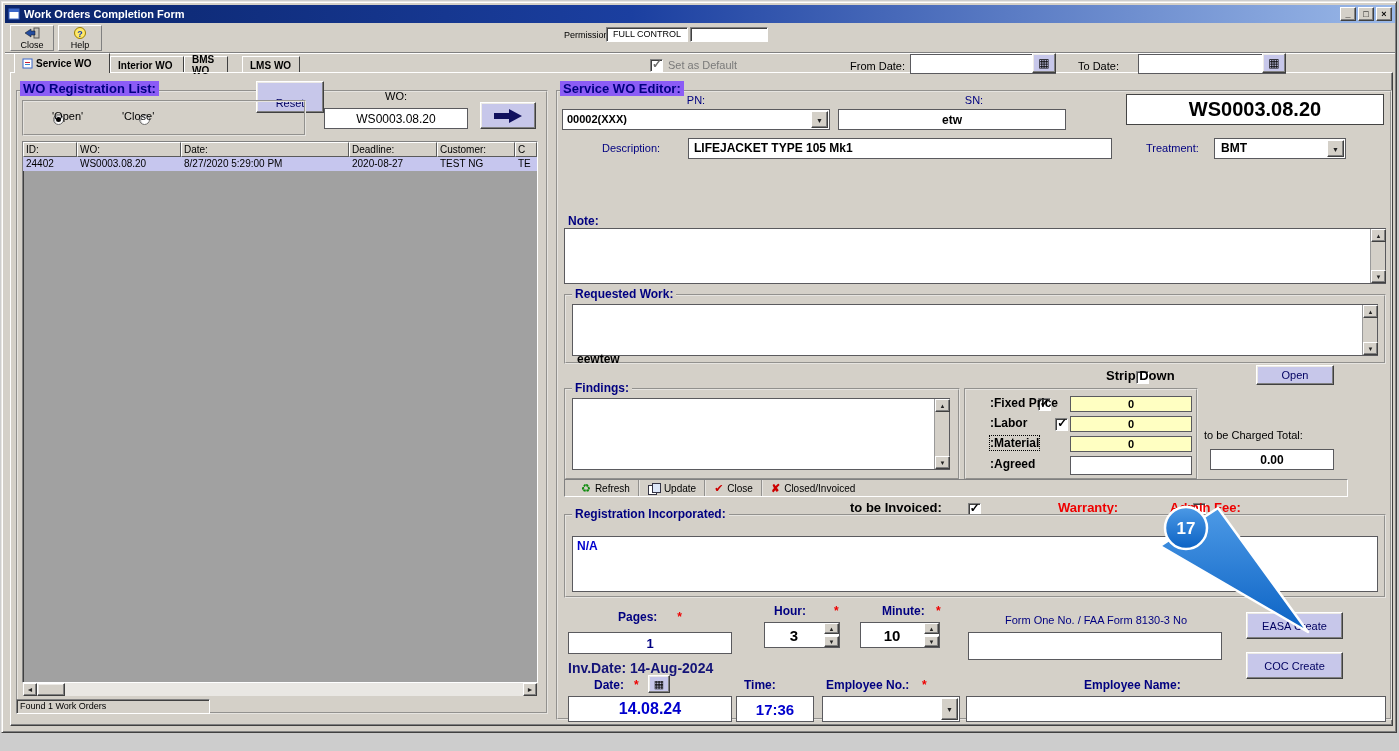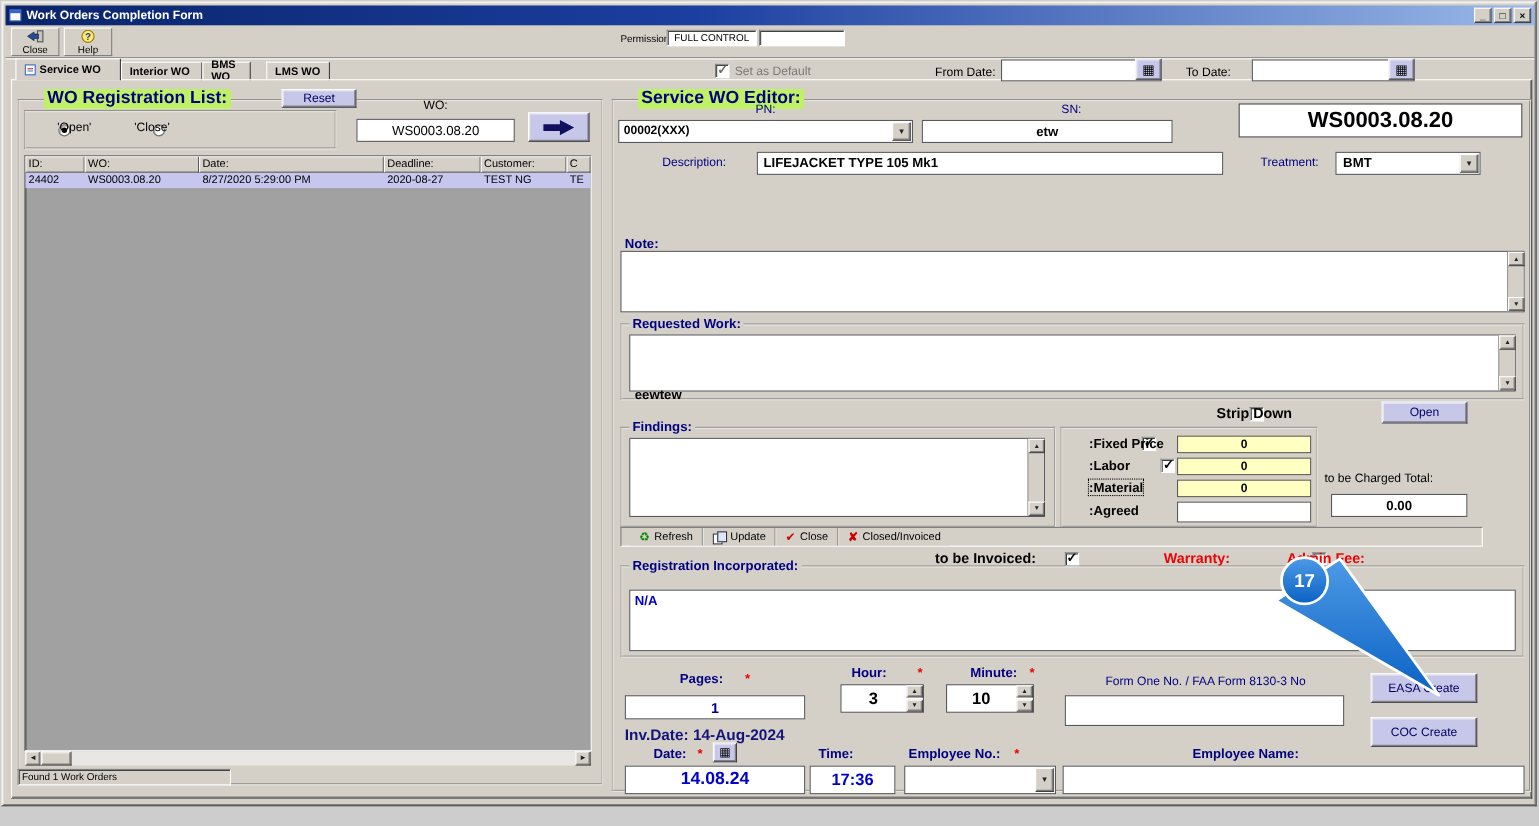--- a/index.html
+++ b/index.html
@@ -17,21 +17,21 @@
             border:1px solid; border-color:#fff #404040 #404040 #fff; box-shadow: inset -1px -1px 0 #808080;
             padding:0; font-weight:bold; font-family:inherit; color:#000; }
   .btn { background:#d4d0c8; border:1px solid; border-color:#fff #404040 #404040 #fff;
          box-shadow: inset -1px -1px 0 #808080, inset 1px 1px 0 #eceae6; font-family:inherit; }
   .lav { background:#c7c7ea; }
   .flat { background:#fff; border:1px solid #5a5a5e; }
   .sunken { background:#fff; border:1px solid; border-color:#808080 #fff #fff #808080; box-shadow: inset 1px 1px 0 #404040; }
   .groove { border:2px groove #e6e4e0; }
   .lbl { font-size:12px; font-weight:bold; color:#000080; }
   .lbl-sm { font-size:11px; color:#000080; }
-  .hdr { font-size:16px; font-weight:bold; color:#000080; background:#bef264; padding:0 3px;margin-left:20px; }
+  .hdr { font-size:13px; font-weight:bold; color:#000080; background:#8b5cf6; padding:0 3px; }
   .red { color:#ee0000; }
   .blueval { color:#0000cd; font-weight:bold; }
   .toolbtn { position:absolute; display:flex; flex-direction:column; align-items:center; justify-content:center;
              gap:1px; background:#d4d0c8; border:1px solid; border-color:#fff #808080 #808080 #fff; font-size:9px; color:#000; }
   .tab { position:absolute; height:17px; top:54px; background:#d4d0c8; border:1px solid;
          border-color:#fff #404040 #404040 #fff; border-bottom:none; font-size:10px; font-weight:bold;
          display:flex; align-items:center; gap:3px; padding:0 7px; color:#000; }
   .tab.active { top:51px; height:20px; z-index:3; }
   .cb { width:13px; height:13px; background:#fff; border:1px solid; border-color:#808080 #fff #fff #808080;
         box-shadow: inset 1px 1px 0 #404040; display:inline-block; position:relative; }
@@ -129,21 +129,21 @@
     <span class="abs" style="left:848px;top:58px;font-size:11px;color:#000;">From Date:</span>
     <div class="abs flat" style="left:908px;top:52px;width:146px;height:20px;"></div>
     <button class="abs btn lav" style="left:1030px;top:51px;width:24px;height:20px;font-size:12px;line-height:14px;padding:0;"><span>▦</span></button>
     <span class="abs" style="left:1076px;top:58px;font-size:11px;color:#000;">To Date:</span>
     <div class="abs flat" style="left:1136px;top:52px;width:148px;height:20px;"></div>
     <button class="abs btn lav" style="left:1260px;top:51px;width:24px;height:20px;font-size:12px;line-height:14px;padding:0;"><span>▦</span></button>
 
     
     <div class="abs groove" style="left:14px;top:88px;width:532px;height:624px;"></div>
     <span class="abs hdr" style="left:18px;top:79px;">WO Registration List:</span>
-    <button class="abs btn lav" style="left:254px;top:79px;width:68px;height:17px;font-size:11px;color:#000060;padding:0;">Reset</button>
+    <button class="abs btn lav" style="left:254px;top:79px;width:68px;height:17px;font-size:11px;color:#000060;padding:15px;">Reset</button>
 
     <div class="abs groove" style="left:20px;top:98px;width:284px;height:36px;"></div>
     <span class="radio sel abs" style="left:34px;top:109px;"></span>
     <span class="abs" style="left:50px;top:108px;font-size:11px;">'Open'</span>
     <span class="radio abs" style="left:104px;top:109px;"></span>
     <span class="abs" style="left:120px;top:108px;font-size:11px;">'Close'</span>
 
     <div class="abs centered" style="left:322px;top:88px;width:144px;font-size:11px;color:#000;">WO:</div>
     <div class="abs flat centered" style="left:322px;top:106px;width:144px;height:21px;font-size:12px;">WS0003.08.20</div>
     <button class="abs btn lav centered" style="left:478px;top:100px;width:56px;height:27px;padding:0;">

